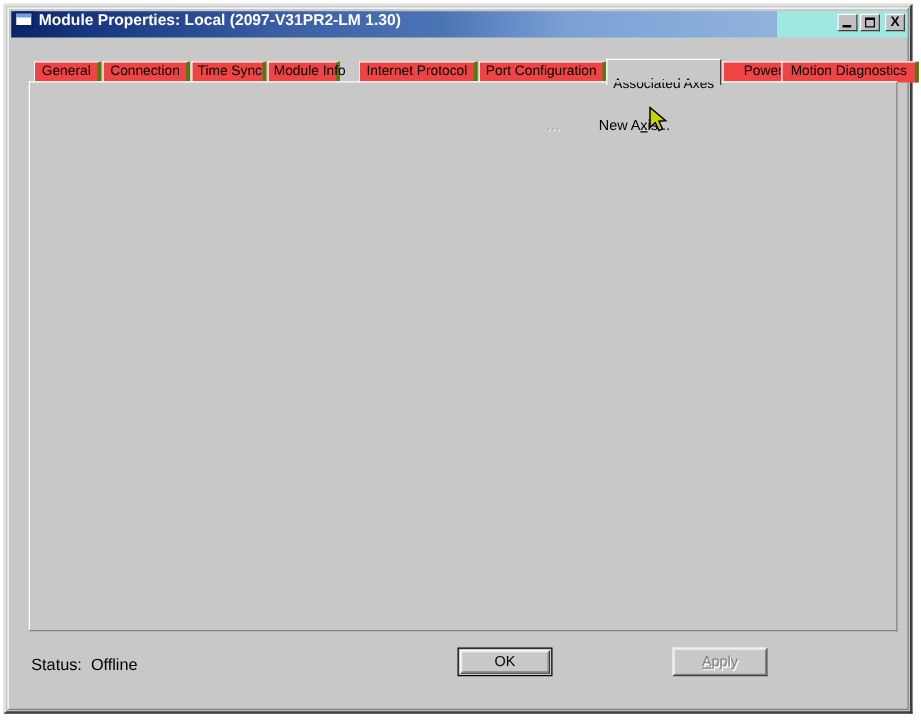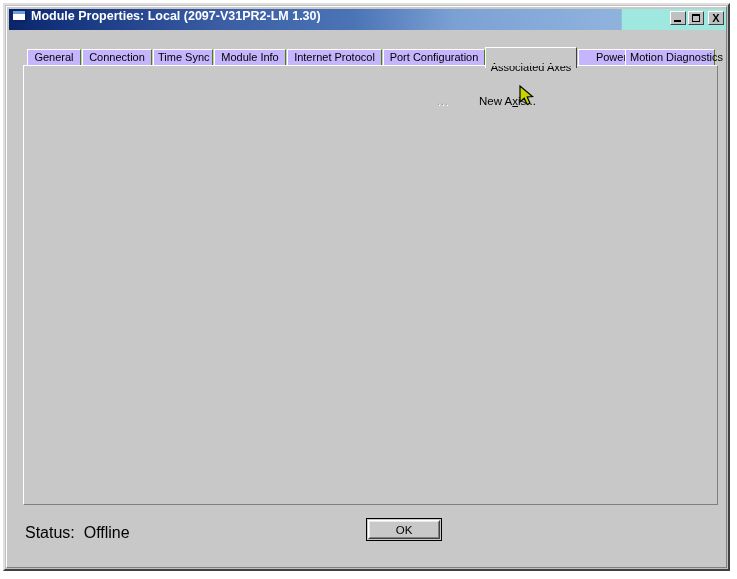--- a/index.html
+++ b/index.html
@@ -153,24 +153,24 @@
     position: absolute;
     left: 20px;
     top: 40px;
     width: 690px;
     height: 19px;
   }
   .tab {
     position: absolute;
     bottom: 0;
     height: 17px;
-    background: #c4b5fd;
-    border-top: 1px solid #ffffff;
-    border-left: 1px solid #ffffff;
-    border-right: 1px solid #4d7c0f;
+    background: #ef4444;
+    border-top: 1px solid #ffffff;
+    border-left: 1px solid #ffffff;
+    border-right: 3px solid #4d7c0f;
     box-sizing: border-box;
     font-size: 11px;
     color: #000000;
     line-height: 15px;
     text-align: center;
     white-space: nowrap;
     cursor: default;
     padding: 0 4px;
   }
   .tab.selected {
@@ -369,21 +369,21 @@
   }
   #ok-button     { left: 359px; }
   #cancel-button { left: 445px; }
   #apply-button  { left: 531px; }
   #help-button   { left: 617px; }
 
   .status {
     position: absolute;
     left: 18px;
     top: 517px;
-    font-size: 16px;
+    font-size: 13px;
     color: #000000;
     white-space: nowrap;
   }
 
   
   .cursor {
     position: absolute;
     left: 519px;
     top: 85px;
     width: 18px;
@@ -412,26 +412,26 @@
           <div class="tbtn close">
             <span class="glyph-close">X</span>
           </div>
         </div>
       </div>
 
       <div class="tabstrip">
         <div class="tab" style="left:0px;width:54px;">General</div>
         <div class="tab" style="left:55px;width:70px;">Connection</div>
         <div class="tab" style="left:126px;width:60px;">Time Sync</div>
-        <div class="tab" style="left:187px;width:72px;">Module Info</div>
+        <div class="tab" style="left:187px;width:58px;">Module Info</div>
         <div class="tab" style="left:260px;width:95px;">Internet Protocol</div>
         <div class="tab" style="left:356px;width:102px;">Port Configuration</div>
         <div class="tab selected" style="left:458px;width:92px;">Associated Axes</div>
         <div class="tab" style="left:551px;width:67px;">Power</div>
-        <div class="tab" style="left:598px;width:90px;">Motion Diagnostics</div>
+        <div class="tab" style="left:598px;width:110px;">Motion Diagnostics</div>
       </div>
 
       <div class="panel-cover" style="left:479px;width:90px;"></div>
 
       <div class="panel"></div>
 
       <div class="lbl" style="left:33px;top:88px;">
         <span>Axis </span><span class="ul">1</span><span>:</span>
       </div>
 
@@ -462,20 +462,24 @@
         <span>Offline</span>
       </div>
 
       <div class="btn footer-btn default-btn" id="ok-button">
         <span class="inner2"></span>
         <span class="inner3"></span>
         <span class="btn-label">OK</span>
       </div>
 
 
+      <div class="btn footer-btn disabled" id="apply-button">
+        <span class="inset"></span>
+        <span class="btn-label"><span class="ul">A</span>pply</span>
+      </div>
 
 
     </div>
   </div>
 
   <svg class="cursor" viewBox="0 0 18 24">
     <polygon points="1,1 1,17 5.2,13.2 8.2,19.5 11,18.2 8.2,12 13.5,11.6" fill="#c8d400" stroke="#000000" stroke-width="1.2" stroke-linejoin="miter"></polygon>
   </svg>
 </div>
 

